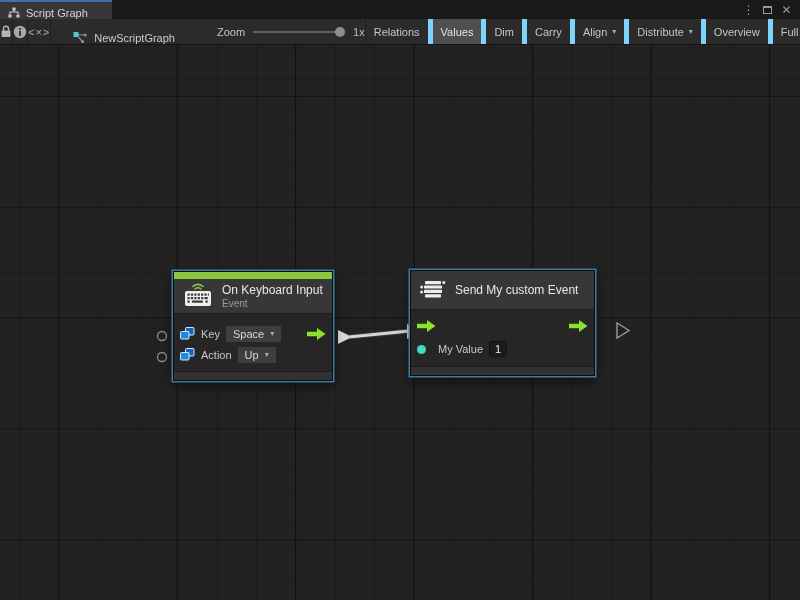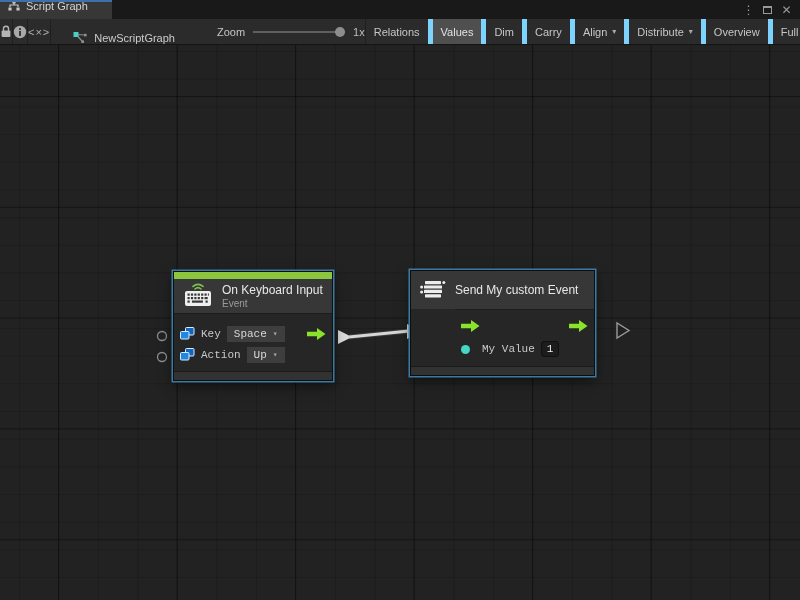--- a/index.html
+++ b/index.html
@@ -2,21 +2,21 @@
 <html><head>
 <meta charset="utf-8">
 <style>
   * { margin:0; padding:0; box-sizing:border-box; }
   html,body { width:800px; height:600px; overflow:hidden; background:#111; }
   body { font-family:"Liberation Sans", sans-serif; }
   .window { position:relative; width:800px; height:600px; background:#222; overflow:hidden; }
 
   
   .titlebar { position:relative; height:19px; background:#191919; display:flex; align-items:stretch; }
-  .tab { position:relative; width:112px; background:#373737; display:flex; align-items:flex-start; gap:6px;
+  .tab { position:relative; width:112px; background:#373737; display:flex; align-items:flex-end; gap:6px;
          padding:0 8px; cursor:default; }
   .tab-accent { position:absolute; top:0; left:0; right:0; height:2px; background:#3e71a9; }
   .tab-label { font-size:11px; color:#d4d4d4; white-space:nowrap; }
   .titlebar-controls { margin-left:auto; display:flex; align-items:center; gap:4px; padding-right:6px; }
   .tb-ctrl { width:15px; height:15px; display:flex; align-items:center; justify-content:center;
              color:#9a9a9a; font-size:12px; line-height:1; cursor:pointer; }
   .maxbox { width:9px; height:8px; border:1.5px solid #9a9a9a; border-top-width:2.5px; }
 
   
   .toolbar { height:26px; background:#2b2b2b; border-bottom:1px solid #141414; display:flex;
@@ -50,29 +50,29 @@
   .overlay { position:absolute; left:0; top:0; width:800px; height:555px; pointer-events:none; }
 
   
   .node { position:absolute; background:#262626; border:1px solid #0d0d0d;
           box-shadow:0 0 0 1.5px #3a7ba6, 0 5px 12px rgba(0,0,0,0.55); }
   .node-colorbar { height:7px; background:#8cc63f; }
   .node-header { background:#373737; display:flex; align-items:center; gap:9px; padding:4px 9px; }
   .node-title { font-size:12px; color:#e8e8e8; white-space:nowrap; }
   .node-subtitle { font-size:10px; color:#9b9b9b; margin-top:1px; }
   .node-body { background:#262626; padding:9px 6px 6px 6px; border-top:1px solid #1c1c1c; }
-  .node-row { display:flex; align-items:center; gap:6px; height:21px; font-size:11px; color:#c9c9c9;font-family:Liberation Mono, monospace; }
+  .node-row { display:flex; align-items:center; gap:6px; height:21px; font-size:11px; color:#c9c9c9; }
   .node-footer { height:9px; background:#323232; border-top:1px solid #1a1a1a; }
   .dropdown { display:flex; align-items:center; gap:6px; background:#3e3e3e; border-radius:0;
               padding:2px 7px; font-size:11px; color:#d8d8d8; cursor:pointer; }
   .spacer { flex:1; }
   .teal-dot { width:9px; height:9px; border-radius:50%; background:#45d7c6; }
   .value-box { min-width:16px; padding:1px 5px; background:#1c1c1c; border:1px solid #101010;
                border-radius:3px; color:#ededed; font-size:11px; text-align:center; cursor:text; }
-  .node-send .node-body { padding:6px 6px 6px 6px;margin-left:44px; }
+  .node-send .node-body { padding:6px 6px 6px 6px; }
   .node-send .row-arrows { height:20px; }
   .node-send .row-value { height:22px; margin-top:2px; }
 </style>
 </head>
 <body>
 
 <div class="window">
 
   <div class="titlebar">
     <div class="tab">

